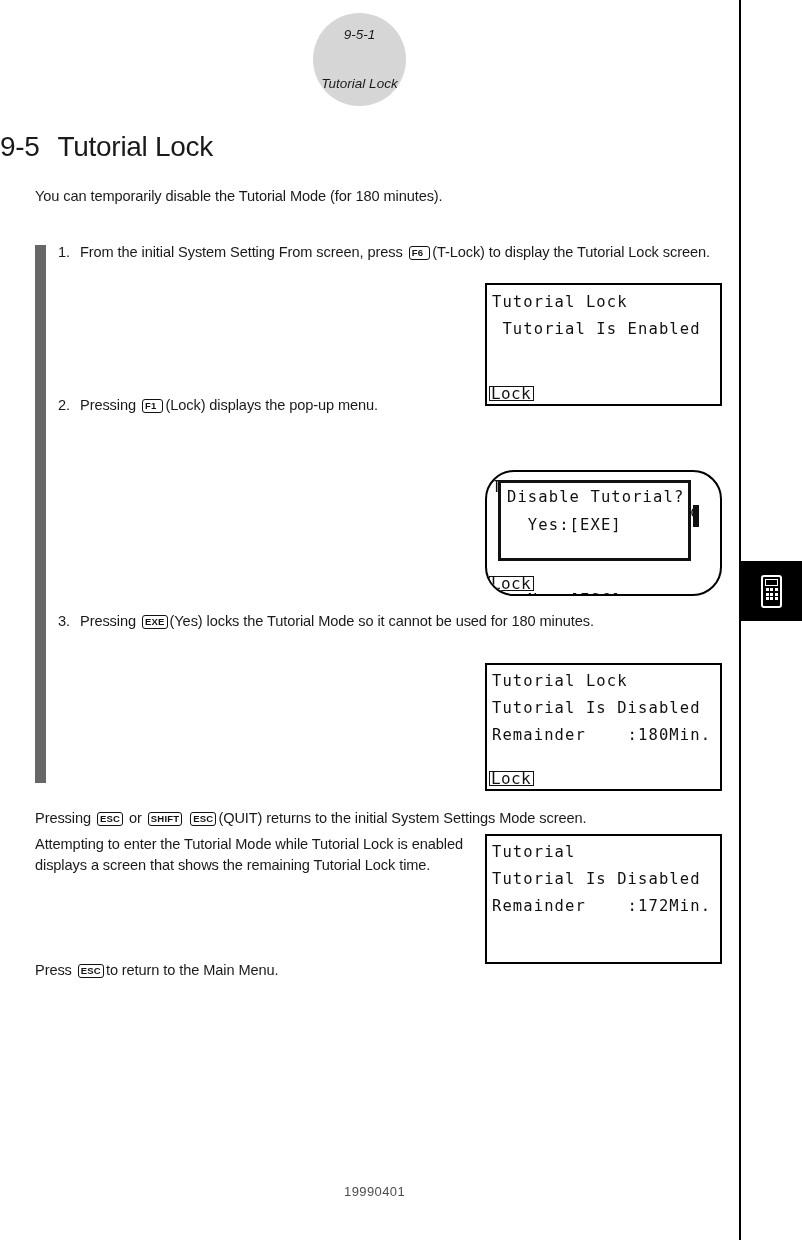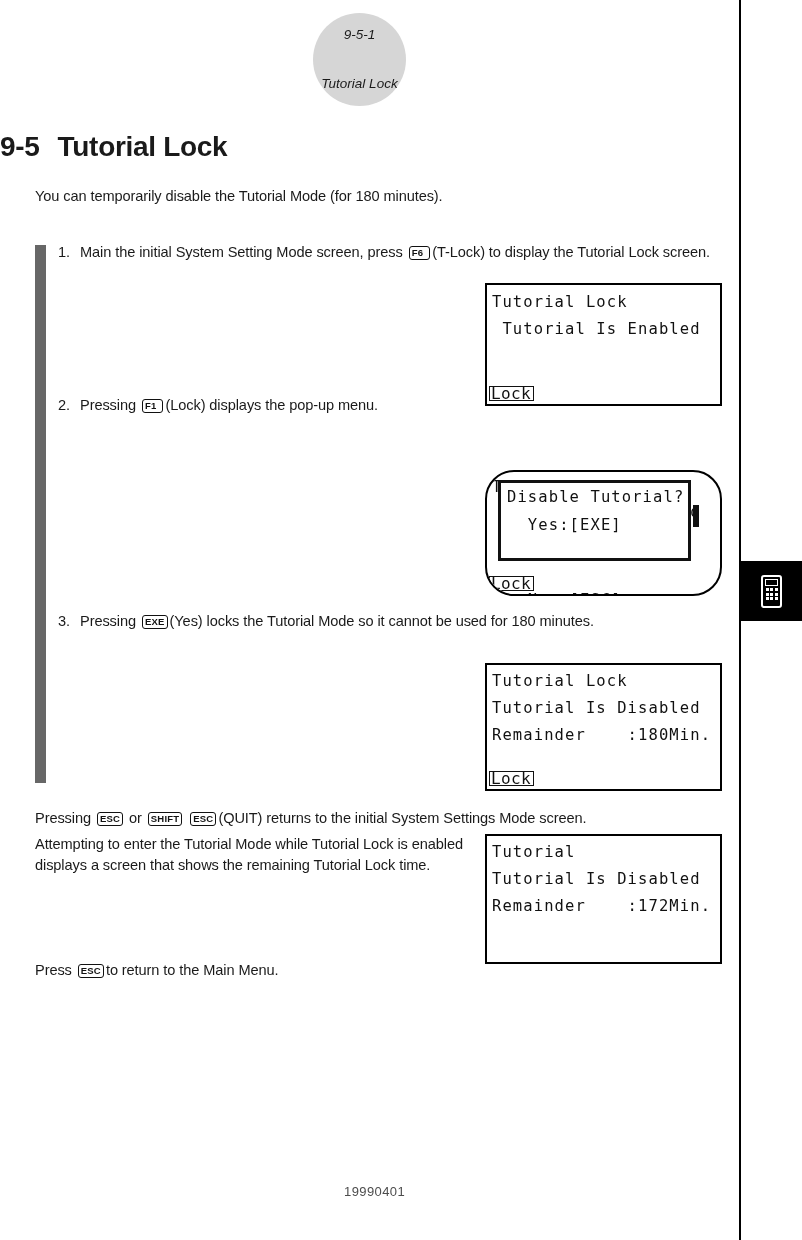--- a/index.html
+++ b/index.html
@@ -46,21 +46,21 @@
     gap: 28px;
   }
 
   
   .chapter-head {
     position: absolute;
     left: 0px;
     top: 131px;
     display: flex;
     align-items: center;
-    font-weight: bold;
+    font-weight: normal;
     font-size: 28px;
     letter-spacing: -0.3px;
   }
   .chapter-head .num { margin-right: 18px; }
 
   
   .lead {
     position: absolute;
     left: 35px;
     top: 188px;
@@ -254,21 +254,21 @@
   <span class="num">9-5</span>
   <span>Tutorial Lock</span>
 </div>
 
 <div class="lead">You can temporarily disable the Tutorial Mode (for 180 minutes).</div>
 
 <div class="side-bar"></div>
 
 <div class="step step-1">
   <span class="marker">1.</span>
-  <span class="body"><span>Main the initial System Setting Mode screen, press</span>
+  <span class="body"><span>From the initial System Setting From screen, press</span>
     <span class="key">F6</span><span>(T-Lock) to display the Tutorial Lock screen.</span></span>
 </div>
 
 <div class="step step-2">
   <span class="marker">2.</span>
   <span class="body"><span>Pressing</span>
     <span class="key">F1</span><span>(Lock) displays the pop-up menu.</span></span>
 </div>
 
 <div class="step step-3">

